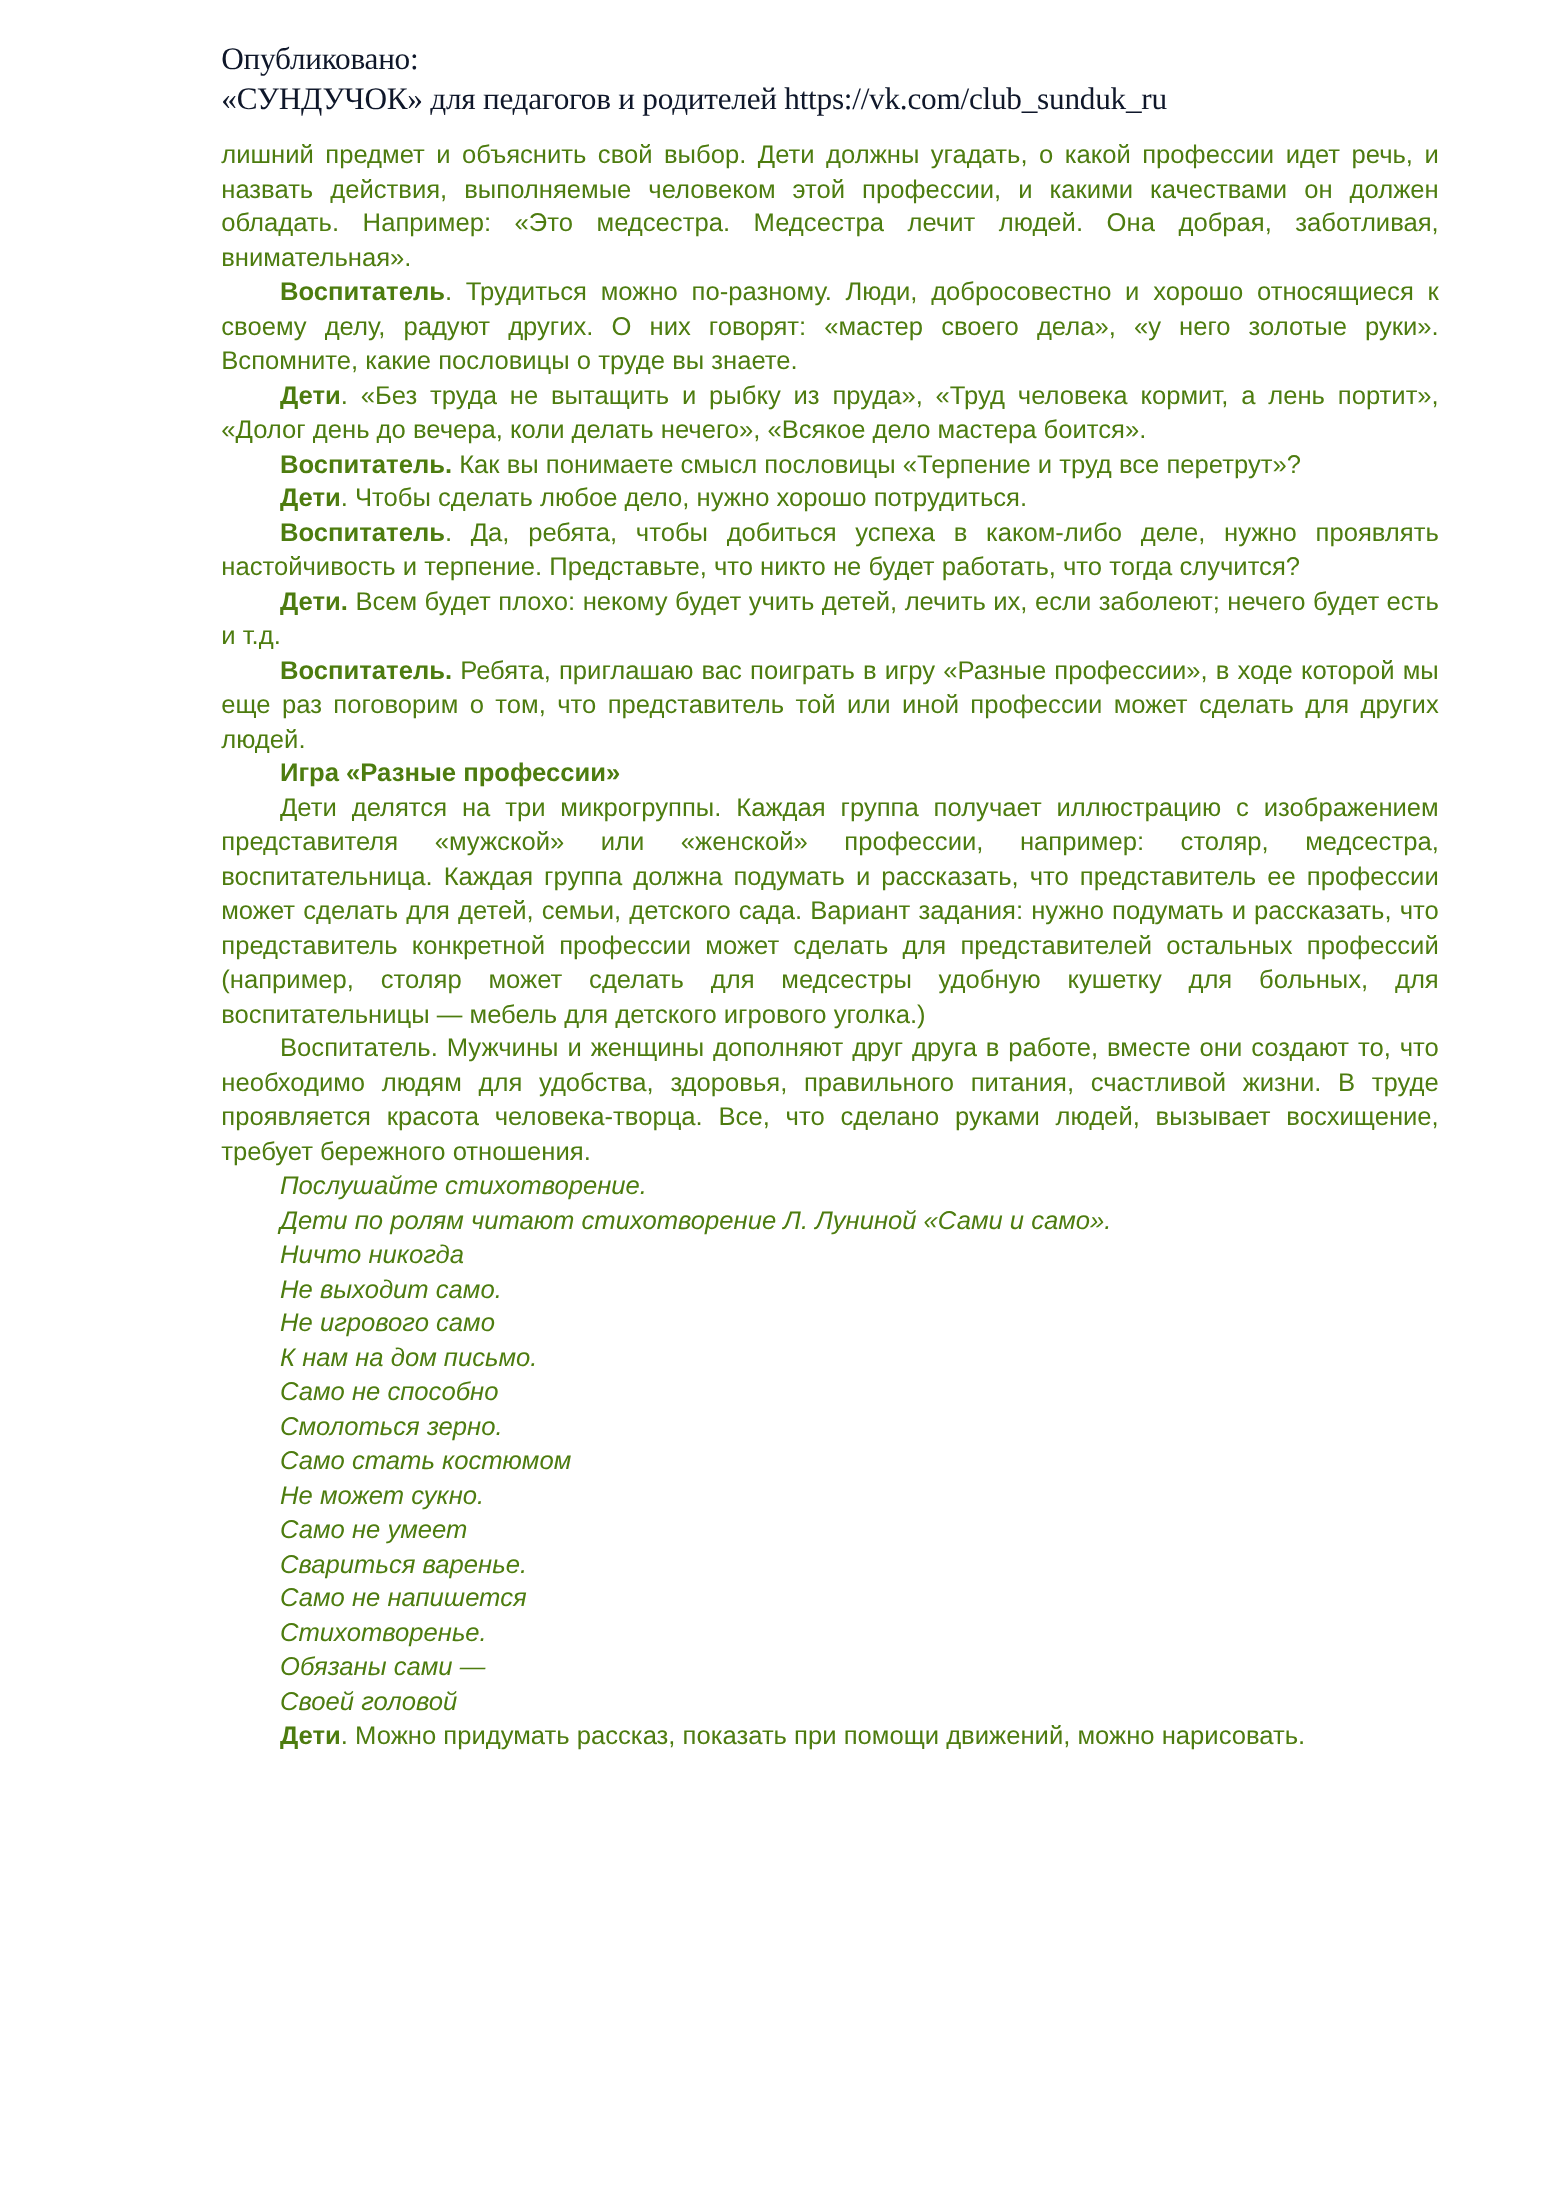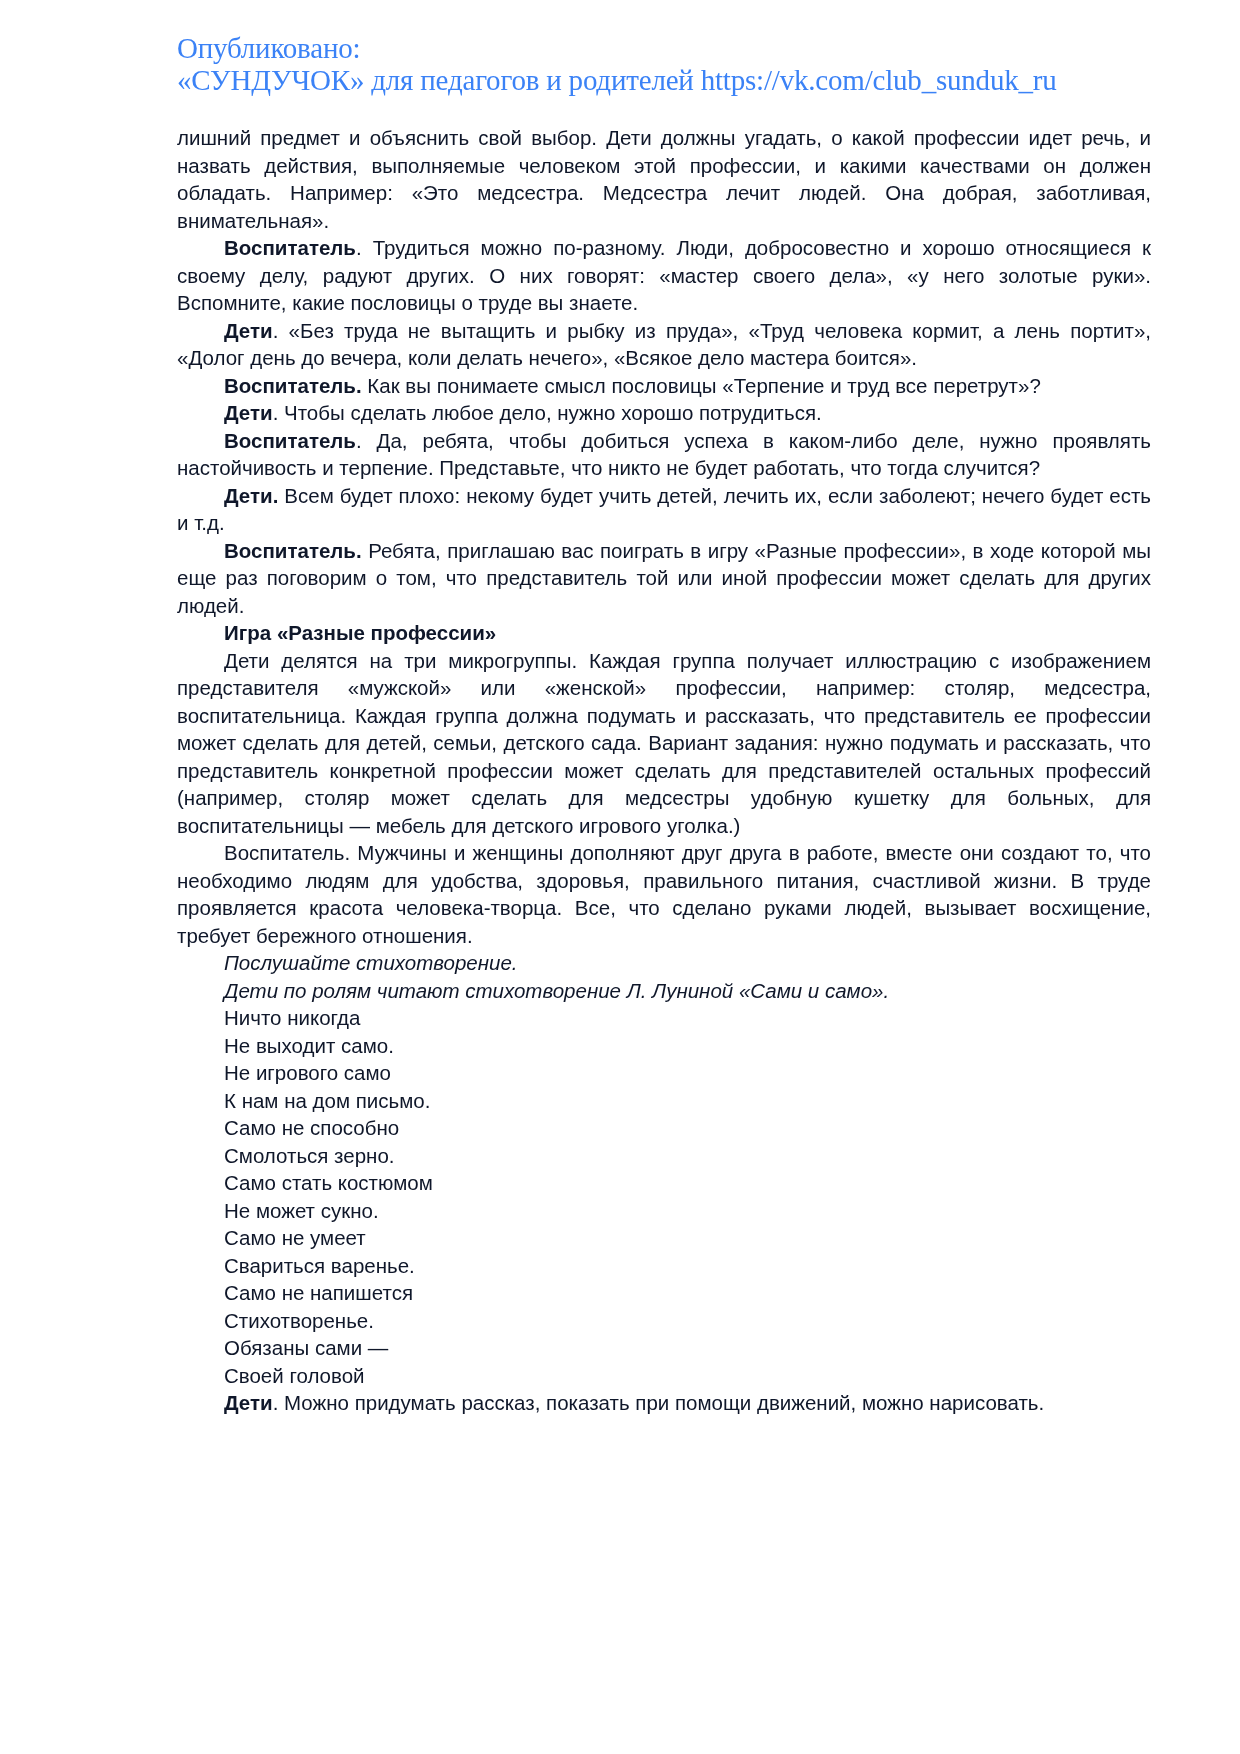--- a/index.html
+++ b/index.html
@@ -1,33 +1,33 @@
 <!DOCTYPE html>
 <html><head>
   <meta charset="utf-8">
   <style>
     html, body { margin: 0; padding: 0; background: #ffffff; }
     body { width: 1240px; height: 1754px; position: relative; overflow: hidden; }
     .header {
       position: absolute; left: 177px; top: 32px; width: 960px;
-      font-family: "Liberation Serif", serif; font-size: 29px; line-height: 32px;
-      color: #3b82f6; letter-spacing: -0.2px;
+      font-family: "Liberation Serif", serif; font-size: 25px; line-height: 32px;
+      color: #0f172a; letter-spacing: -0.2px;
     }
     .header div { white-space: nowrap; }
     .body {
-      position: absolute; left: 177px; top: 124px; width: 974px;
+      position: absolute; left: 177px; top: 110px; width: 974px;
       font-family: "Liberation Sans", sans-serif; font-size: 20.5px; line-height: 27.5px;
-      color: #0f172a;
+      color: #4d7c0f;
     }
     .p { text-align: justify; text-align-last: left; margin: 0; }
     .p.indent { text-indent: 47px; }
     .b { font-weight: bold; }
     .it { font-style: italic; }
     .poem { margin: 0; padding-left: 47px; }
-    .poem div { white-space: nowrap; }
+    .poem div { white-space: nowrap; font-style: italic; }
   </style>
 </head>
 <body>
 
 <div class="header">
   <div>Опубликовано:</div>
   <div>«СУНДУЧОК» для педагогов и родителей https://vk.com/club_sunduk_ru</div>
 </div>
 
 <div class="body">

